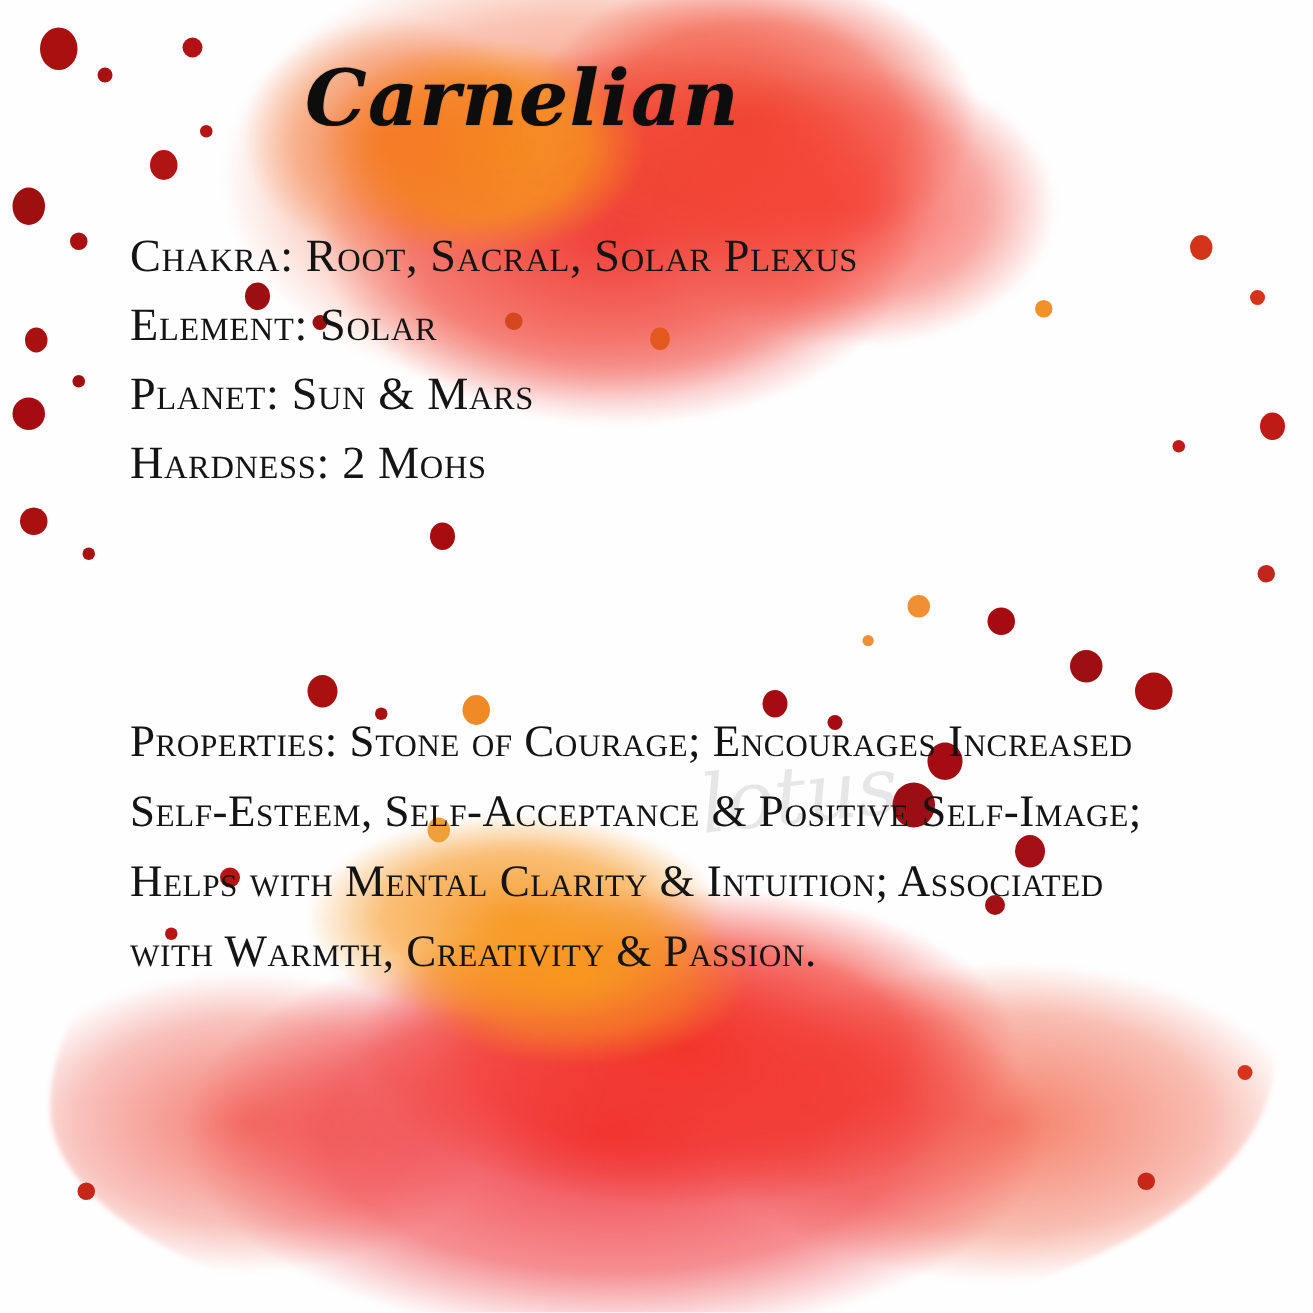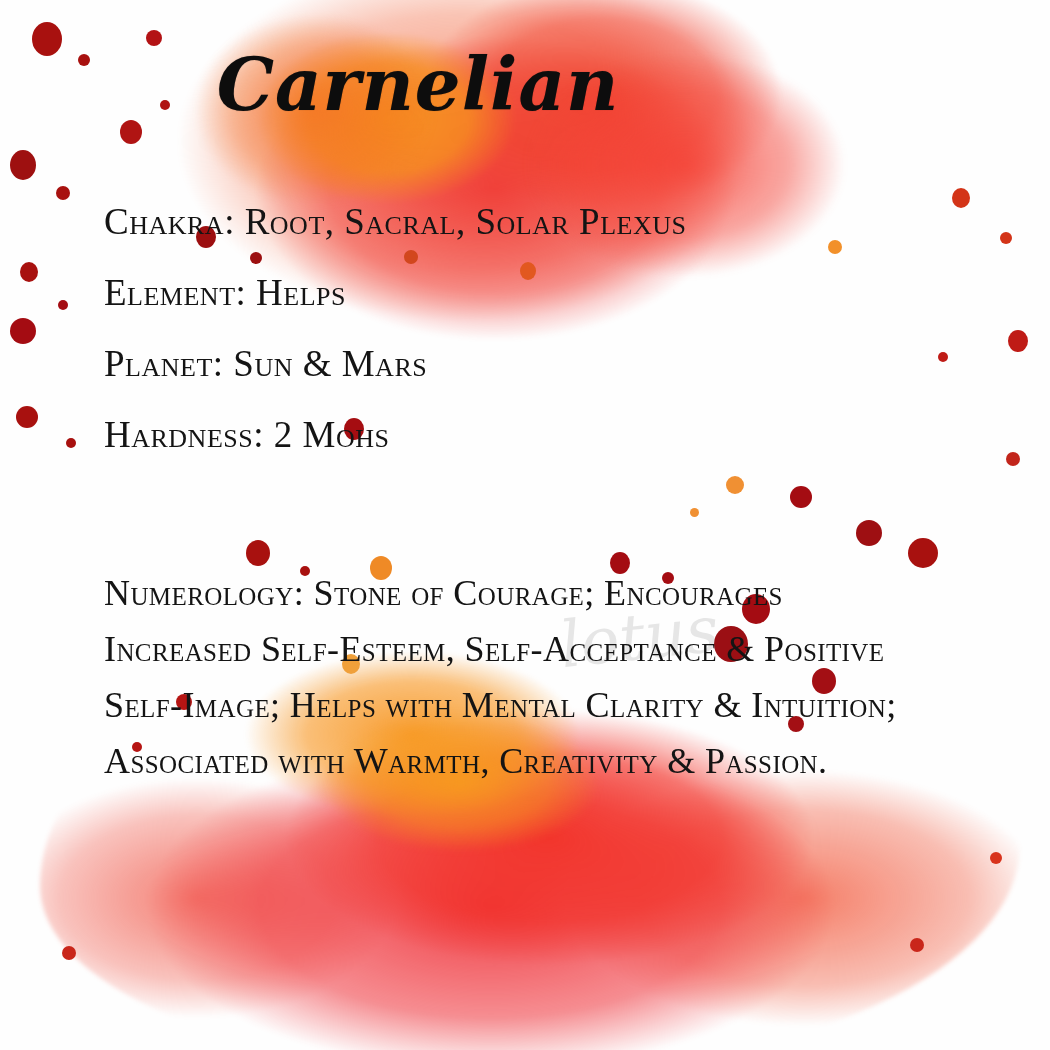--- a/index.html
+++ b/index.html
@@ -98,42 +98,41 @@
   }
   #title {
     position: absolute;
     top: 42px;
     left: 0;
     width: 836px;
     text-align: center;
     font-family: "DejaVu Serif", serif;
     font-style: italic;
     font-weight: bold;
-    font-size: 72px;
+    font-size: 62px;
     letter-spacing: 1px;
     color: #0d0d0d;
     text-shadow: 0 0 1px rgba(0,0,0,0.35);
   }
   .info-list {
     position: absolute;
     left: 104px;
     top: 178px;
     width: 860px;
   }
   .info-line {
     font-family: "Liberation Serif", serif;
     font-size: 37px;
     line-height: 55px;
     color: #141414;
     white-space: nowrap;
   }
   .small-caps {
     font-variant: small-caps;
     letter-spacing: 0.5px;
-    margin-top: 16px;
   }
   .properties {
     position: absolute;
     left: 104px;
     top: 565px;
     width: 820px;
     font-family: "Liberation Serif", serif;
     font-size: 36px;
     line-height: 56px;
     color: #141414;
@@ -214,31 +213,31 @@
   <div class="content">
     <div id="title">Carnelian</div>
 
     <div class="info-list">
       <div class="info-line small-caps">
         <span>Chakra:</span>
         <span>Root, Sacral, Solar Plexus</span>
       </div>
       <div class="info-line small-caps">
         <span>Element:</span>
-        <span>Helps</span>
+        <span>Solar</span>
       </div>
       <div class="info-line small-caps">
         <span>Planet:</span>
         <span>Sun &amp; Mars</span>
       </div>
       <div class="info-line small-caps">
         <span>Hardness:</span>
         <span>2 Mohs</span>
       </div>
     </div>
 
     <div class="properties">
-      <span>Numerology:</span>
+      <span>Properties:</span>
       <span>Stone of Courage; Encourages Increased Self-Esteem, Self-Acceptance &amp; Positive Self-Image; Helps with Mental Clarity &amp; Intuition; Associated with Warmth, Creativity &amp; Passion.</span>
     </div>
 
   </div>
 </div>
 
 </body></html>

